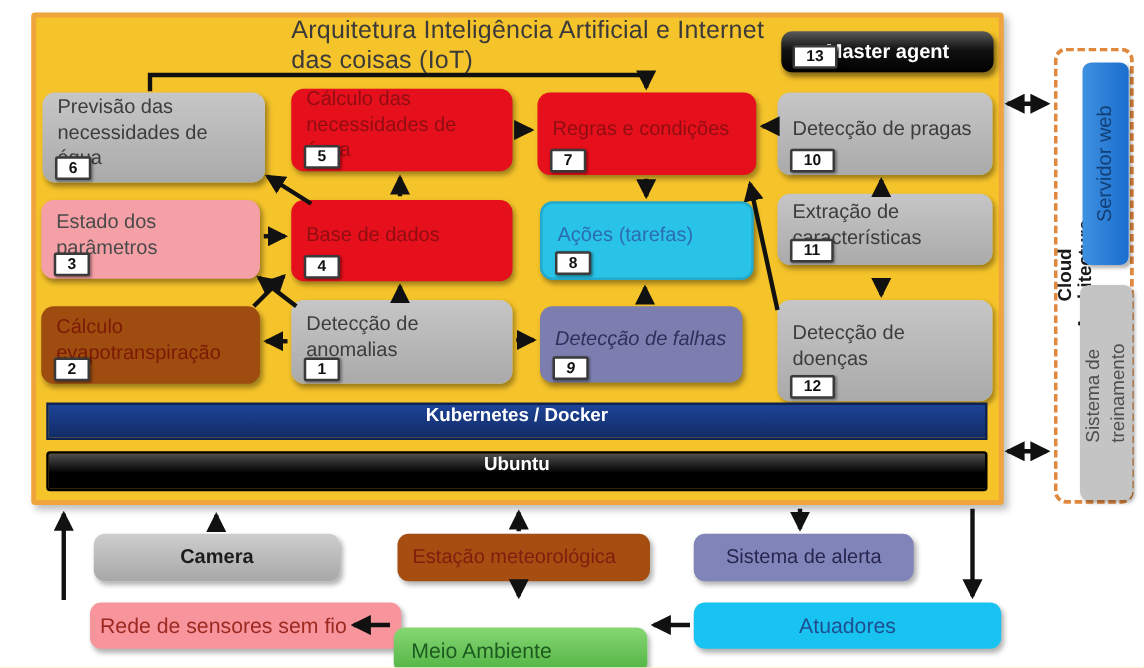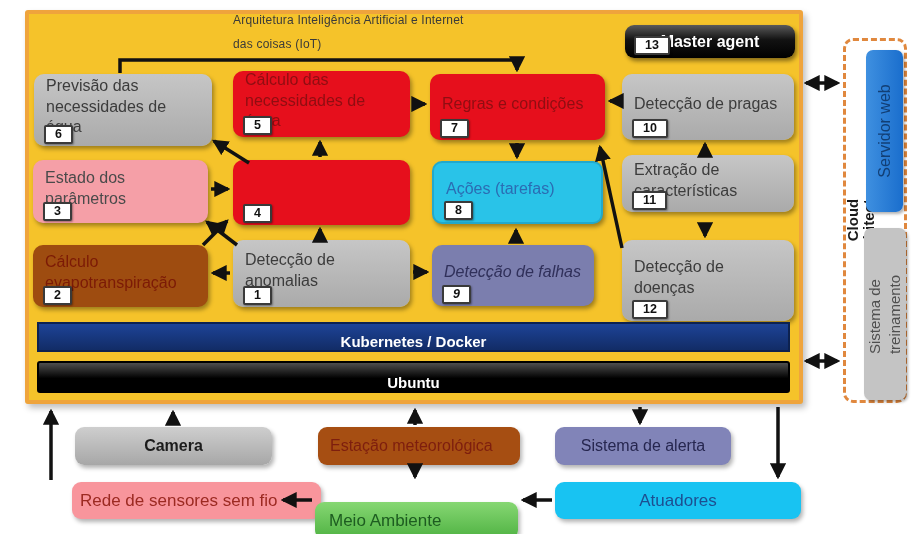--- a/index.html
+++ b/index.html
@@ -5,21 +5,21 @@
   html,body{margin:0;padding:0;background:#fff;}
   .canvas{
     position:relative;width:915px;height:534px;background:#ffffff;
     font-family:"Liberation Sans", sans-serif;overflow:hidden;
   }
   .main-panel{
     position:absolute;left:25px;top:10px;width:778px;height:394px;
     background:#f5c32a;border:4px solid #efa43c;border-radius:3px;
     box-sizing:border-box;box-shadow:3px 4px 6px rgba(0,0,0,.25);
   }
-  .title-line{position:absolute;font-size:12px;color:#3a3a3a;letter-spacing:.2px;}
+  .title-line{position:absolute;font-size:20px;color:#3a3a3a;letter-spacing:.2px;}
   .node{
     position:absolute;border-radius:10px;box-shadow:2px 3px 4px rgba(0,0,0,.35);
     display:flex;align-items:center;box-sizing:border-box;
     font-size:16px;line-height:1.3;padding:0 8px 6px 12px;
   }
   .badge{
     position:absolute;left:10px;bottom:2px;background:#ffffff;
     border:2px solid #3a3a3a;border-radius:2px;font-weight:bold;
     font-size:12.5px;line-height:1.2;padding:0 9px;color:#111;
     box-shadow:1px 1px 2px rgba(0,0,0,.35);
@@ -33,21 +33,21 @@
   .master{
     position:absolute;left:625px;top:25px;width:170px;height:33px;
     background:linear-gradient(180deg,#5a5a5a 0%,#121212 45%,#000 100%);
     border-radius:9px;color:#fff;font-weight:bold;font-size:16px;
     display:flex;align-items:center;justify-content:center;
     box-shadow:2px 3px 4px rgba(0,0,0,.45);
   }
   .master .badge{left:9px;bottom:3px;}
   .bar{
     position:absolute;left:37px;width:753px;color:#fff;font-weight:bold;
-    display:flex;align-items:flex-end;justify-content:center;font-size:15px;
+    display:flex;align-items:flex-start;justify-content:center;font-size:15px;
     box-sizing:border-box;
   }
   .bar-k8s{top:322px;height:30px;background:linear-gradient(#1d4397,#122c66);border:2px solid #0d2250;}
   .bar-ubuntu{top:361px;height:32px;background:linear-gradient(180deg,#4e4e4e,#000 55%,#000);border:2px solid #000;border-radius:3px;}
   .ext{
     position:absolute;border-radius:9px;display:flex;align-items:center;
     box-sizing:border-box;font-size:16px;box-shadow:2px 3px 4px rgba(0,0,0,.3);
   }
   .camera{background:linear-gradient(#cecece,#a7a7a7);color:#1c1c1c;font-weight:bold;justify-content:center;align-items:center;}
   .estacao{background:#a64e12;color:#7e1e0e;padding-left:12px;}
@@ -101,20 +101,21 @@
   <div class="node c-gray" style="left:622px;top:74px;width:172px;height:66px;">
     <span>Detecção de pragas</span>
     <span class="badge">10</span>
   </div>
 
   <div class="node c-pink" style="left:33px;top:160px;width:175px;height:63px;">
     <span>Estado dos parâmetros</span>
     <span class="badge">3</span>
   </div>
   <div class="node c-red" style="left:233px;top:160px;width:177px;height:65px;">
+    <span>Base de dados</span>
     <span class="badge">4</span>
   </div>
   <div class="node c-cyan" style="left:432px;top:161px;width:171px;height:63px;">
     <span>Ações (tarefas)</span>
     <span class="badge">8</span>
   </div>
   <div class="node c-gray" style="left:622px;top:155px;width:172px;height:57px;">
     <span>Extração de características</span>
     <span class="badge">11</span>
   </div>

